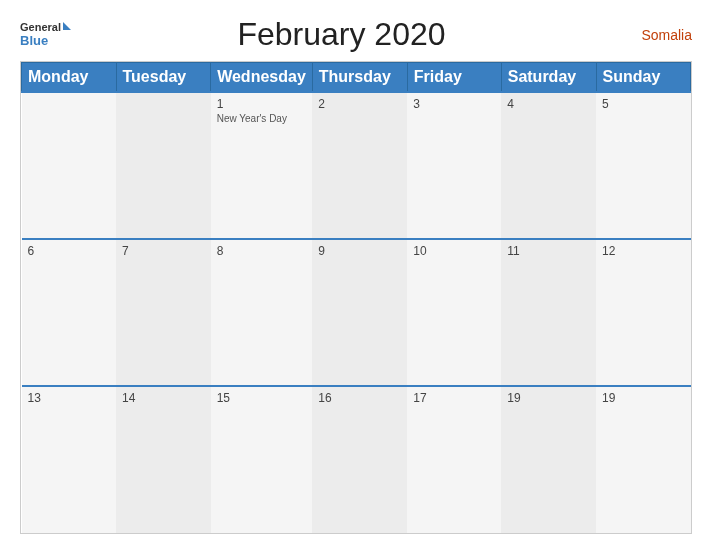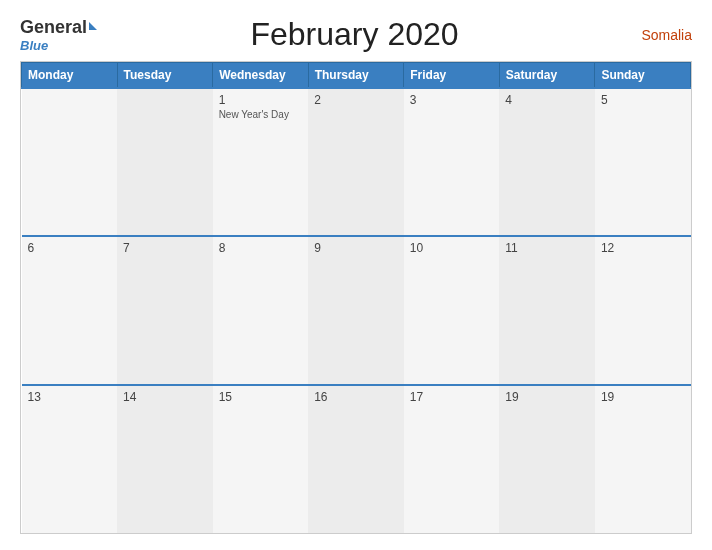--- a/index.html
+++ b/index.html
@@ -22,29 +22,28 @@
       align-items: center;
       justify-content: space-between;
       margin-bottom: 8px;
     }
     .logo {
       display: flex;
       flex-direction: column;
       align-items: flex-start;
     }
     .logo-general {
-      font-size: 18px;
+      font-size: 11px;
       font-weight: bold;
       color: #333;
     }
     .logo-blue {
       font-size: 13px;
       font-weight: bold;
       color: #3a7fc1;
-      font-style: italic;
     }
     .logo-line {
       display: flex;
       align-items: center;
       gap: 0;
     }
     .logo-triangle {
       width: 0;
       height: 0;
       border-left: 8px solid #3a7fc1;
@@ -73,21 +72,21 @@
       width: 100%;
     }
     .calendar table {
       width: 100%;
       border-collapse: collapse;
       height: 100%;
     }
     .day-header {
       background: #3a7fc1;
       color: #fff;
-      font-size: 12px;
+      font-size: 16px;
       font-weight: bold;
       padding: 5px 6px;
       text-align: left;
       border: 1px solid #2a6aa0;
     }
     .week-row {
       border-top: 2px solid #3a7fc1;
     }
     .day-cell {
       vertical-align: top;

